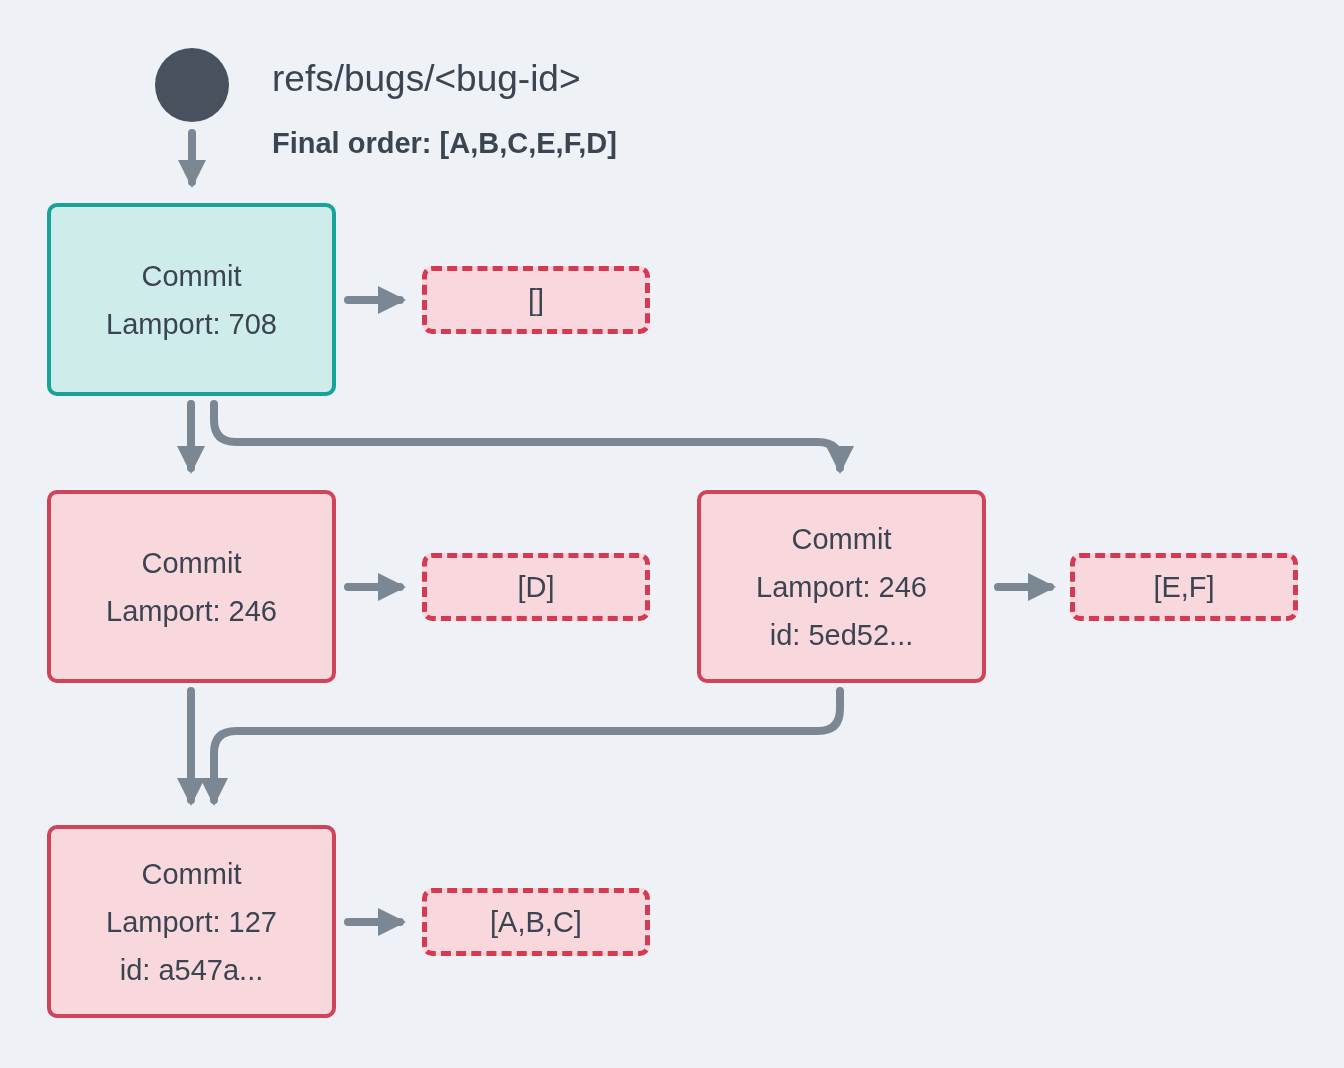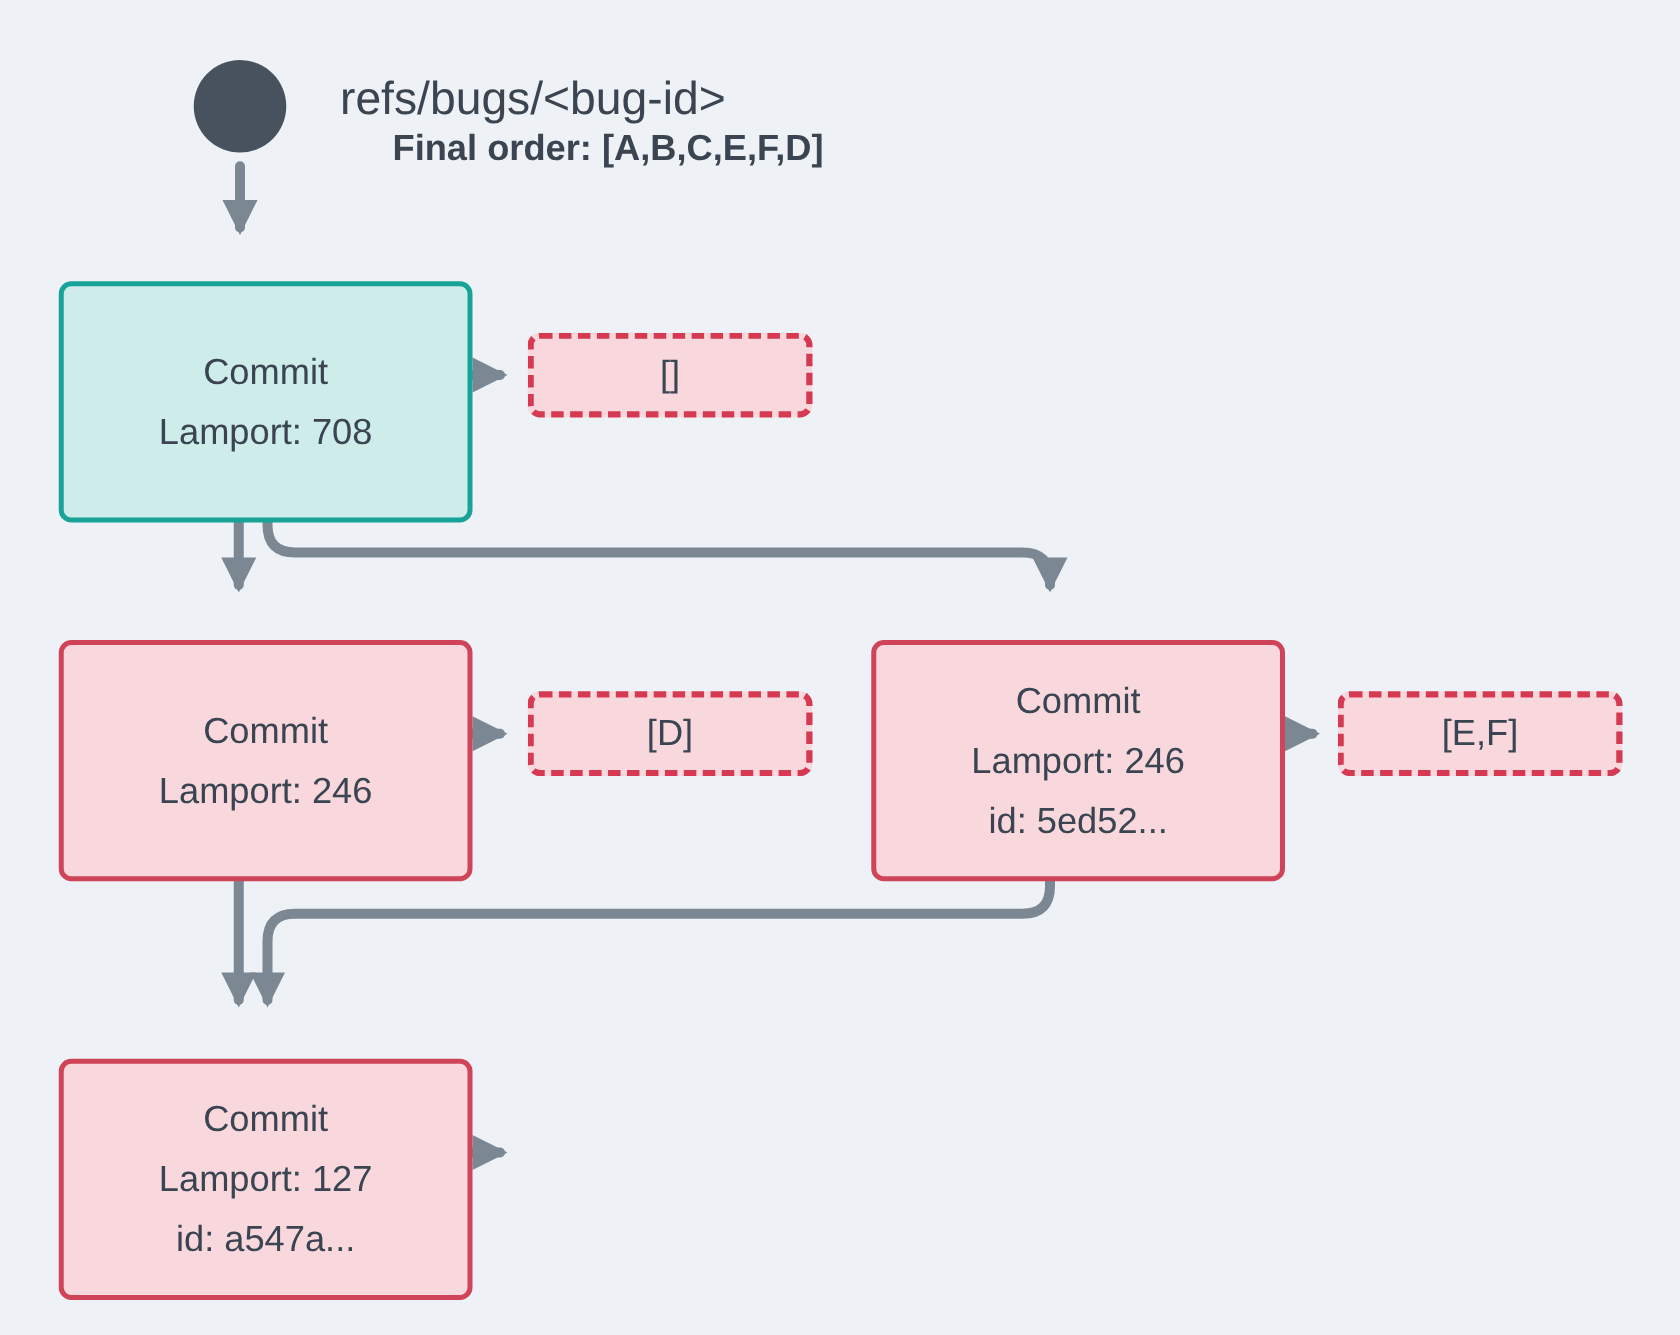--- a/index.html
+++ b/index.html
@@ -36,38 +36,36 @@
   }
   .ref-name {
     position: absolute;
     left: 272px; top: 58px;
     font-size: 37px;
     color: #3b4551;
     white-space: nowrap;
   }
   .final-order {
     position: absolute;
-    left: 272px; top: 103px;
+    left: 272px; top: 127px;
     font-size: 29px;
     font-weight: 700;
     color: #3b4551;
     white-space: nowrap;
-    margin-left: 42px;
   }
   .commit-node {
     position: absolute;
-    width: 331px; height: 193px;
+    width: 289px; height: 193px;
     box-sizing: border-box;
     border-radius: 10px;
     display: flex;
     flex-direction: column;
     align-items: center;
     justify-content: center;
     text-align: center;
-    margin-top: 22px;
   }
   .commit-node.teal {
     background: #cdecea;
     border: 4px solid #17a398;
   }
   .commit-node.pink {
     background: #f8d8dd;
     border: 4px solid #cf4458;
   }
   .commit-line {
@@ -142,14 +140,17 @@
   </div>
   <div class="op-node" style="left:1070px; top:553px;">
     <span class="op-label">[E,F]</span>
   </div>
 
   <div class="commit-node pink" style="left:47px; top:825px;">
     <div class="commit-line">Commit</div>
     <div class="commit-line">Lamport: 127</div>
     <div class="commit-line">id: a547a...</div>
   </div>
+  <div class="op-node" style="left:422px; top:888px;">
+    <span class="op-label">[A,B,C]</span>
+  </div>
 
 </div>
 
 </body></html>

